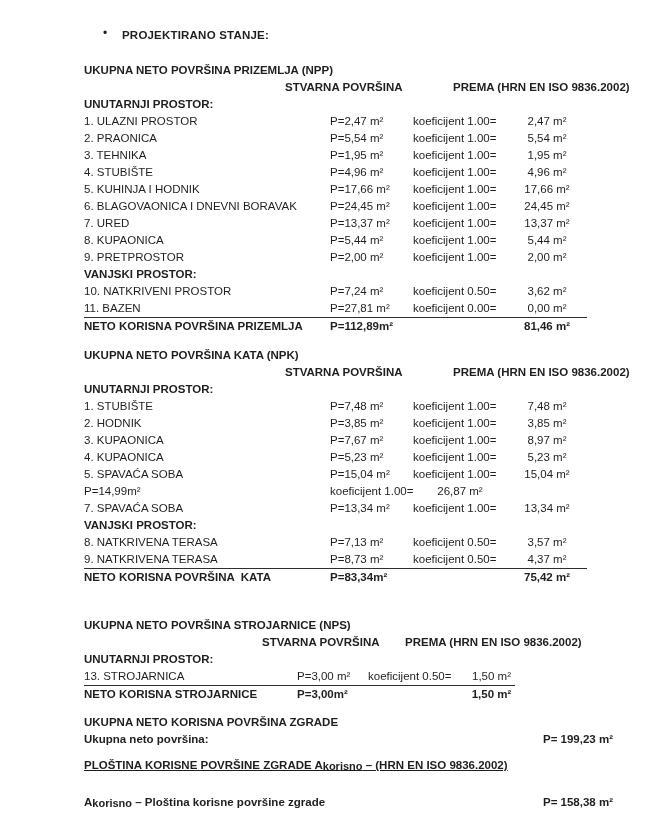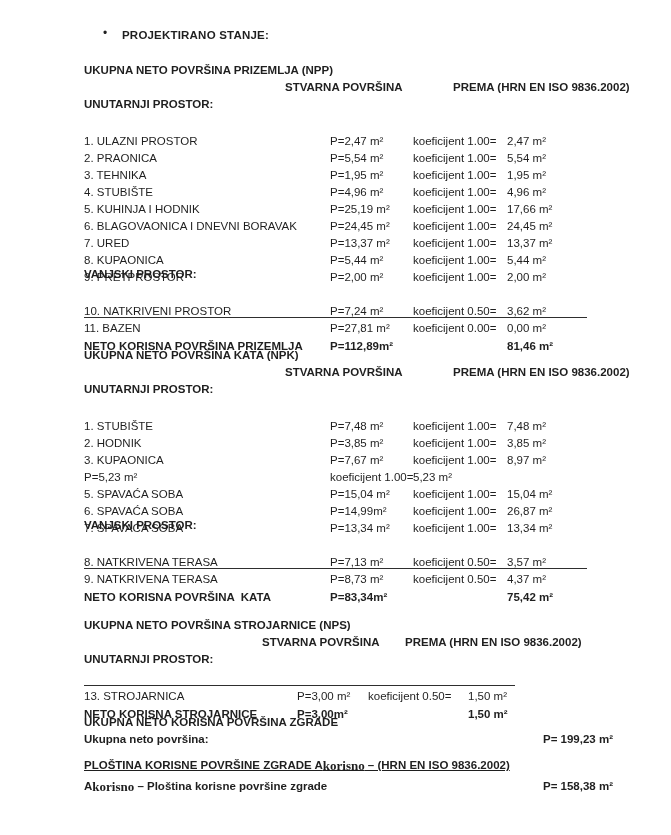--- a/index.html
+++ b/index.html
@@ -24,28 +24,28 @@
   .colhead .ch{position:absolute;top:0;font-weight:700;white-space:nowrap;}
   .s12 .ch1{left:201px;}
   .s12 .ch2{left:369px;}
   .s3g .ch1{left:178px;}
   .s3g .ch2{left:321px;}
   .group-label{font-weight:700;height:17px;white-space:nowrap;}
   .row{display:grid;height:17px;align-items:baseline;}
   .s12 .row{grid-template-columns:246px 83px 94px auto;}
   .s3g .row{grid-template-columns:213px 71px 100px auto;}
   .cell{white-space:pre;overflow:visible;}
-  .cell.value{text-align:left;margin-top:20px;}
+  .cell.value{text-align:center;}
   .ul-last .row:last-child{border-bottom:1.5px solid #2e2e2e;}
   .row.total .cell{font-weight:700;}
   
   .sum{position:absolute;left:84px;width:509px;}
   .sum .line{position:relative;height:17px;white-space:nowrap;}
   .sum .val{position:absolute;left:438px;top:0;font-weight:700;white-space:nowrap;padding-left:21px;}
-  .sub{font-size:13px;vertical-align:-1px;font-family:Liberation Serif, serif;}
+  .sub{font-size:11px;vertical-align:-1px;}
 </style>
 </head>
 <body>
 
 <div class="page">
 
   <div class="abs title-line">
     <span class="bullet">•</span>
     <span class="doc-title">PROJEKTIRANO STANJE:</span>
   </div>
@@ -77,21 +77,21 @@
           <span class="cell value">1,95 m²</span>
         </div>
         <div class="row">
           <span class="cell name">4. STUBIŠTE</span>
           <span class="cell p">P=4,96 m²</span>
           <span class="cell koef">koeficijent 1.00=</span>
           <span class="cell value">4,96 m²</span>
         </div>
         <div class="row">
           <span class="cell name">5. KUHINJA I HODNIK</span>
-          <span class="cell p">P=25,19 m²</span>
+          <span class="cell p">P=17,66 m²</span>
           <span class="cell koef">koeficijent 1.00=</span>
           <span class="cell value">17,66 m²</span>
         </div>
         <div class="row">
           <span class="cell name">6. BLAGOVAONICA I DNEVNI BORAVAK</span>
           <span class="cell p">P=24,45 m²</span>
           <span class="cell koef">koeficijent 1.00=</span>
           <span class="cell value">24,45 m²</span>
         </div>
         <div class="row">
@@ -156,32 +156,32 @@
           <span class="cell koef">koeficijent 1.00=</span>
           <span class="cell value">3,85 m²</span>
         </div>
         <div class="row">
           <span class="cell name">3. KUPAONICA</span>
           <span class="cell p">P=7,67 m²</span>
           <span class="cell koef">koeficijent 1.00=</span>
           <span class="cell value">8,97 m²</span>
         </div>
         <div class="row">
+          <span class="cell name">4. KUPAONICA</span>
           <span class="cell p">P=5,23 m²</span>
           <span class="cell koef">koeficijent 1.00=</span>
           <span class="cell value">5,23 m²</span>
         </div>
         <div class="row">
           <span class="cell name">5. SPAVAĆA SOBA</span>
           <span class="cell p">P=15,04 m²</span>
           <span class="cell koef">koeficijent 1.00=</span>
           <span class="cell value">15,04 m²</span>
         </div>
         <div class="row">
-          <span class="cell name">6. SPAVAĆA SOBA</span>
           <span class="cell p">P=14,99m²</span>
           <span class="cell koef">koeficijent 1.00=</span>
           <span class="cell value">26,87 m²</span>
         </div>
         <div class="row">
           <span class="cell name">7. SPAVAĆA SOBA</span>
           <span class="cell p">P=13,34 m²</span>
           <span class="cell koef">koeficijent 1.00=</span>
           <span class="cell value">13,34 m²</span>
         </div>
@@ -237,19 +237,19 @@
     <div class="line">
       <span class="b">Ukupna neto površina:</span>
       <span class="val">P= 199,23 m²</span>
     </div>
   </section>
 
   <section class="sum" style="top:757px">
     <div class="line">
       <span class="b u"><span>PLOŠTINA KORISNE POVRŠINE ZGRADE A</span><span class="sub">korisno</span><span> – (HRN EN ISO 9836.2002)</span></span>
     </div>
-    <div class="line" style="margin-top:4px">
+    <div class="line" style="margin-top:20px">
       <span class="b"><span>A</span><span class="sub">korisno</span><span> – Ploština korisne površine zgrade</span></span>
       <span class="val">P= 158,38 m²</span>
     </div>
   </section>
 
 </div>
 
 </body></html>

